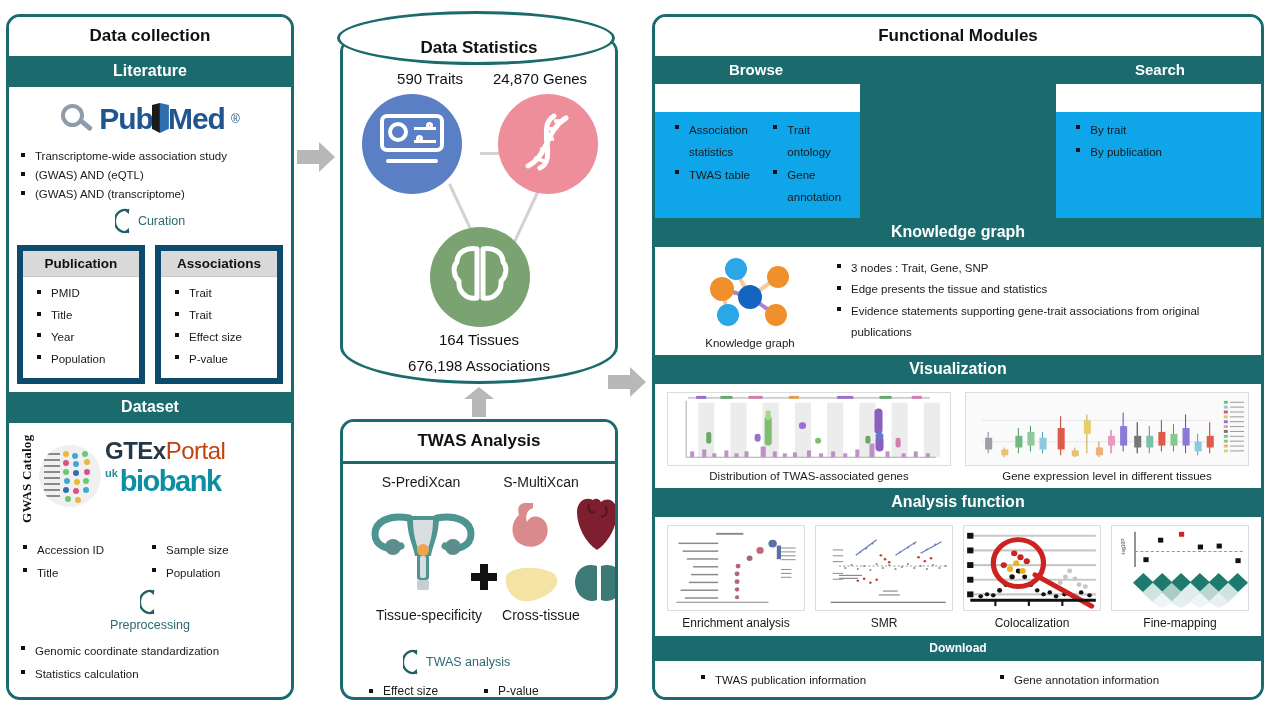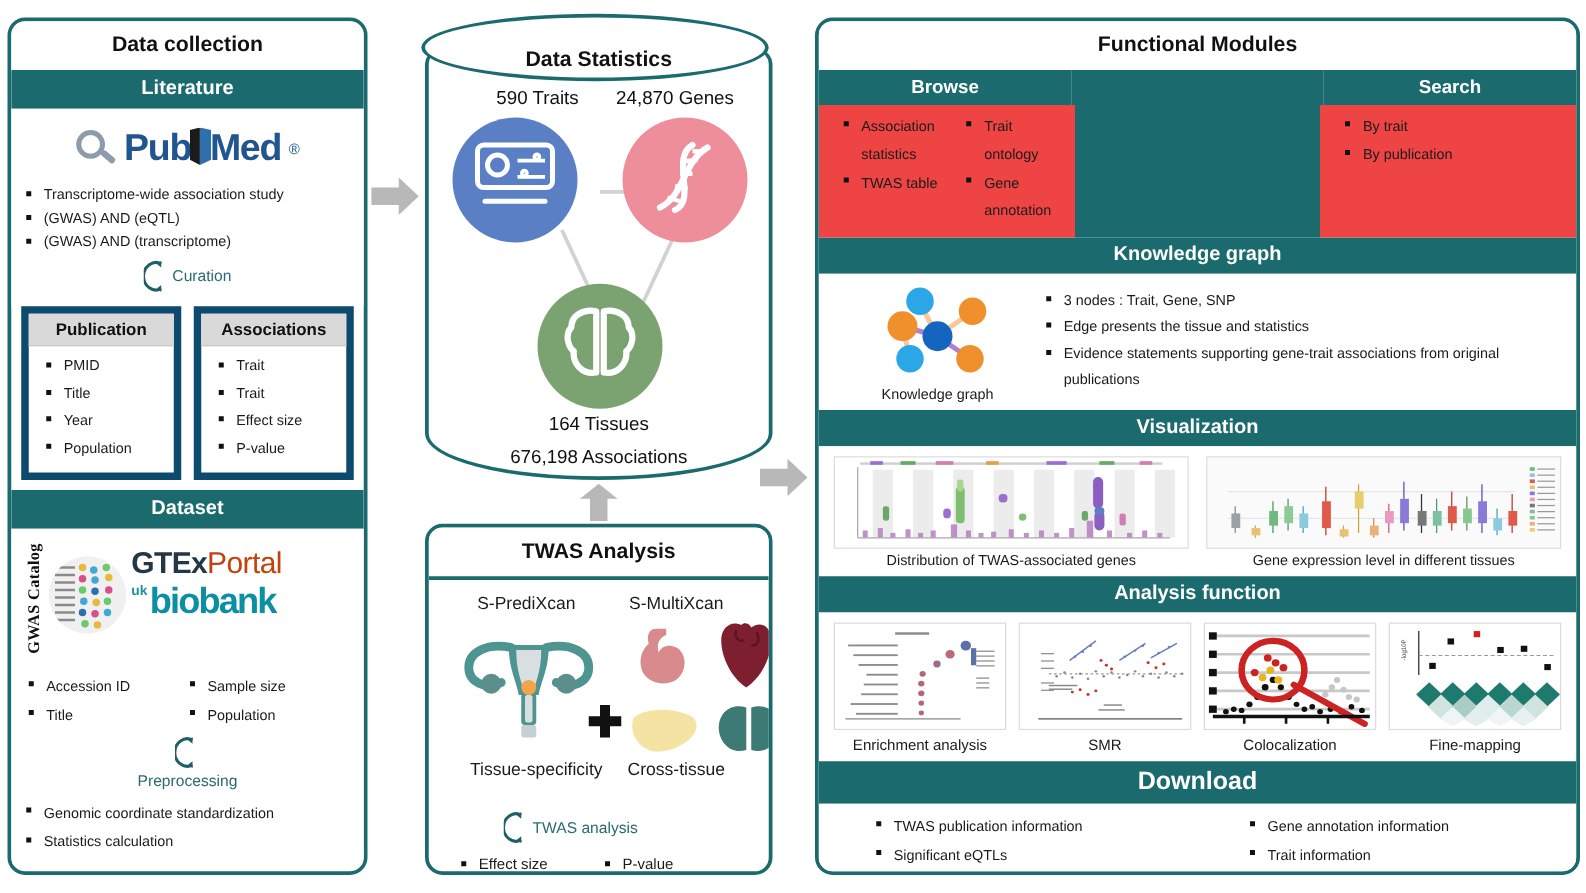--- a/index.html
+++ b/index.html
@@ -185,21 +185,21 @@
   
   .arrow { position: absolute; }
   .arrow svg { display: block; }
 
   
   #functional { left: 652px; top: 14px; width: 612px; height: 686px; }
   #fm-title { font-size: 17px; padding: 9px 0 10px; }
   .split2 { display: flex; }
   .split2 > div { flex: 1; }
   .sub-band { font-size: 15px; padding: 5px 0 6px; }
-  .bs-body { padding: 7px 4px 9px; display: flex; background: #ef4444; }
+  .bs-body { padding: 7px 4px 9px; display: flex; background: #0ea5e9; margin-top: 28px; }
   .bs-body ul { flex: 1; padding-left: 14px; }
   .bs-body ul.bullets li { font-size: 11.5px; line-height: 1.95; }
   .vdiv { width: 3px; background: #1b6b6e; }
 
   
   .kg-body { display: flex; align-items: center; background: #fff; padding: 6px 0 6px 10px; }
   .kg-left { width: 170px; text-align: center; }
   .kg-cap { font-size: 11.5px; color: #1a1a1a; margin-top: 2px; }
   .kg-body ul.bullets { flex: 1; padding-right: 10px; }
   .kg-body ul.bullets li { font-size: 11.5px; line-height: 1.85; }
@@ -917,21 +917,21 @@
               <polygon points="84,68 94,78 84,84 74,78" fill="#eef5f4"></polygon>
               <polygon points="102,68 112,78 102,84 92,78" fill="#e8f1f0"></polygon>
             </g>
             <text x="12" y="30" font-size="5" fill="#444" font-family="Liberation Sans, sans-serif" transform="rotate(-90 12 30)">-log10P</text>
           </svg>
         </div>
         <div class="an-cap">Fine-mapping</div>
       </div>
     </div>
 
-    <div class="band sub-band" style="font-size:20px;">Download</div>
+    <div class="band sub-band" style="font-size:12px;">Download</div>
     <div class="dl-body">
       <ul class="bullets">
         <li>TWAS publication information</li>
         <li>Significant eQTLs</li>
       </ul>
       <ul class="bullets">
         <li>Gene annotation information</li>
         <li>Trait information</li>
       </ul>
     </div>

